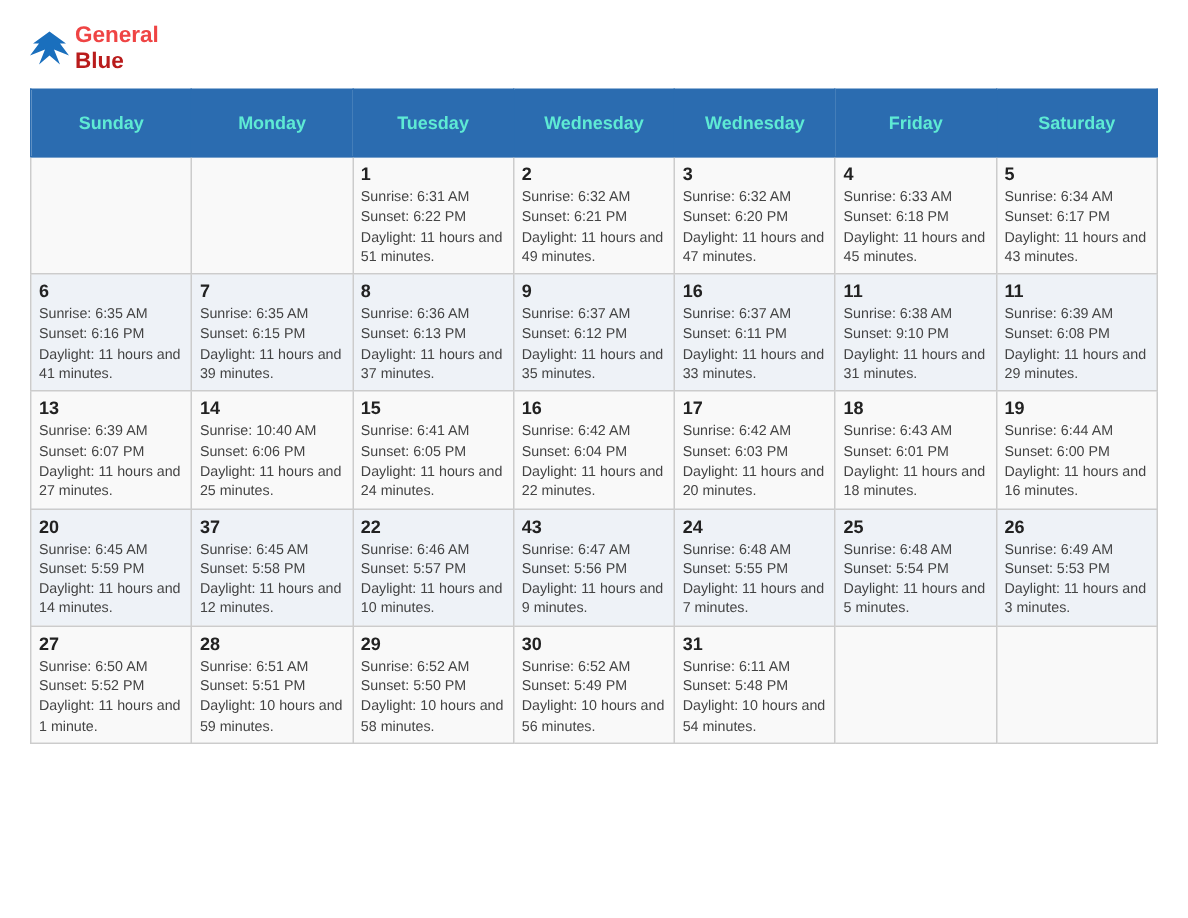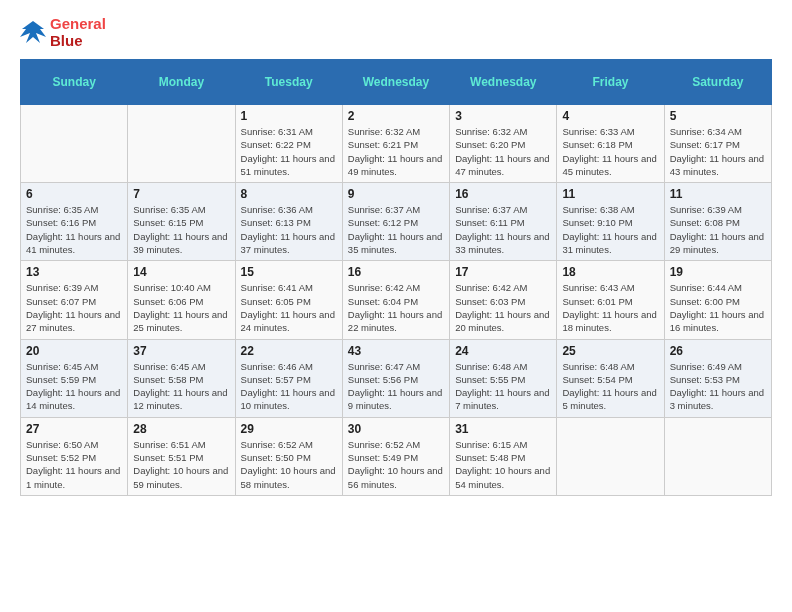--- a/index.html
+++ b/index.html
@@ -304,21 +304,21 @@
 Daylight: 10 hours and 58 minutes.</div>
           </td>
           <td>
             <span class="day-number">30</span>
             <div class="day-info">Sunrise: 6:52 AM
 Sunset: 5:49 PM
 Daylight: 10 hours and 56 minutes.</div>
           </td>
           <td>
             <span class="day-number">31</span>
-            <div class="day-info">Sunrise: 6:15 AM
+            <div class="day-info">Sunrise: 6:11 AM
 Sunset: 5:48 PM
 Daylight: 10 hours and 54 minutes.</div>
           </td>
           <td class="empty"></td>
           <td class="empty"></td>
         </tr>
       </tbody>
   </table>
 </div>
 

